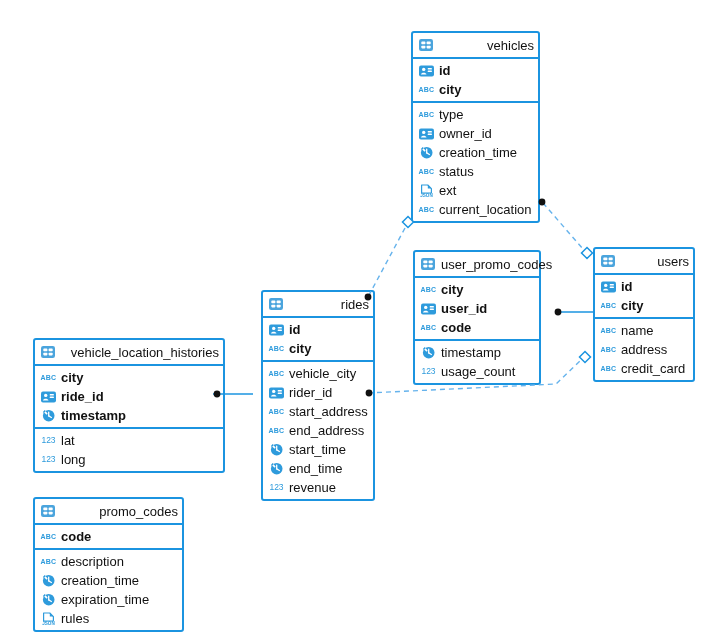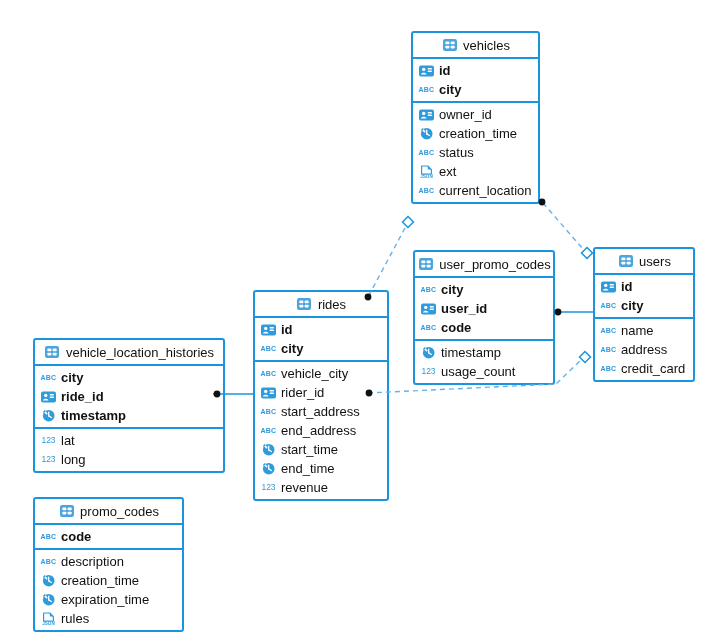--- a/index.html
+++ b/index.html
@@ -12,21 +12,21 @@
   }
   .erd-table{
     position:absolute;
     background:#ffffff;
     border:2px solid var(--line);
     border-radius:3px;
     box-sizing:border-box;
     z-index:2;
   }
   .erd-header{
-    display:flex;align-items:center;justify-content:center;gap:5px;
+    display:flex;align-items:center;justify-content:space-between;gap:5px;
     height:24px;
     border-bottom:2px solid var(--line);
     font-size:13px;color:#111;
     white-space:nowrap;
     padding:0 4px;
   }
   .erd-section{padding:2px 0;}
   .erd-section.pk{border-bottom:2px solid var(--line);}
   .erd-row{
     display:flex;align-items:center;gap:4px;
@@ -87,20 +87,26 @@
         <div class="erd-row bold">
           <span class="ficon">
             <span class="glyph-abc">ABC</span>
           </span>
           <span>city</span>
         </div>
       </div>
       <div class="erd-section">
         <div class="erd-row">
           <span class="ficon">
+            <span class="glyph-abc">ABC</span>
+          </span>
+          <span>type</span>
+        </div>
+        <div class="erd-row">
+          <span class="ficon">
             <svg width="15" height="12" viewBox="0 0 15 12">
     <rect x="0" y="0.5" width="15" height="11" rx="2" fill="#2e9bdc"></rect>
     <circle cx="4.7" cy="4.4" r="1.7" fill="#fff"></circle>
     <path d="M1.9 9.6 C2.3 7.2 7.1 7.2 7.5 9.6 Z" fill="#fff"></path>
     <rect x="8.7" y="3" width="4.2" height="1.4" rx="0.5" fill="#fff"></rect>
     <rect x="8.7" y="5.6" width="4.2" height="1.4" rx="0.5" fill="#fff"></rect>
             </svg>
           </span>
           <span>owner_id</span>
         </div>
@@ -133,21 +139,21 @@
           <span>ext</span>
         </div>
         <div class="erd-row">
           <span class="ficon">
             <span class="glyph-abc">ABC</span>
           </span>
           <span>current_location</span>
         </div>
       </div>
     </div>
-    <div class="erd-table" style="left: 413px; top: 250px; width: 142px;">
+    <div class="erd-table" style="left: 413px; top: 250px; width: 128px;">
       <div class="erd-header">
         <span class="ficon">
           <svg width="14" height="12" viewBox="0 0 14 12">
     <rect x="0" y="0" width="14" height="12" rx="2.2" fill="#4aa4dd"></rect>
     <rect x="2.3" y="2.6" width="4.1" height="2.7" rx="0.8" fill="#fff"></rect>
     <rect x="7.6" y="2.6" width="4.1" height="2.7" rx="0.8" fill="#fff"></rect>
     <rect x="2.3" y="6.7" width="4.1" height="2.7" rx="0.8" fill="#fff"></rect>
     <rect x="7.6" y="6.7" width="4.1" height="2.7" rx="0.8" fill="#fff"></rect>
           </svg>
         </span>
@@ -247,21 +253,21 @@
           <span>address</span>
         </div>
         <div class="erd-row">
           <span class="ficon">
             <span class="glyph-abc">ABC</span>
           </span>
           <span>credit_card</span>
         </div>
       </div>
     </div>
-    <div class="erd-table" style="left: 253px; top: 290px; width: 136px;">
+    <div class="erd-table" style="left: 261px; top: 290px; width: 114px;">
       <div class="erd-header">
         <span class="ficon">
           <svg width="14" height="12" viewBox="0 0 14 12">
     <rect x="0" y="0" width="14" height="12" rx="2.2" fill="#4aa4dd"></rect>
     <rect x="2.3" y="2.6" width="4.1" height="2.7" rx="0.8" fill="#fff"></rect>
     <rect x="7.6" y="2.6" width="4.1" height="2.7" rx="0.8" fill="#fff"></rect>
     <rect x="2.3" y="6.7" width="4.1" height="2.7" rx="0.8" fill="#fff"></rect>
     <rect x="7.6" y="6.7" width="4.1" height="2.7" rx="0.8" fill="#fff"></rect>
           </svg>
         </span>

